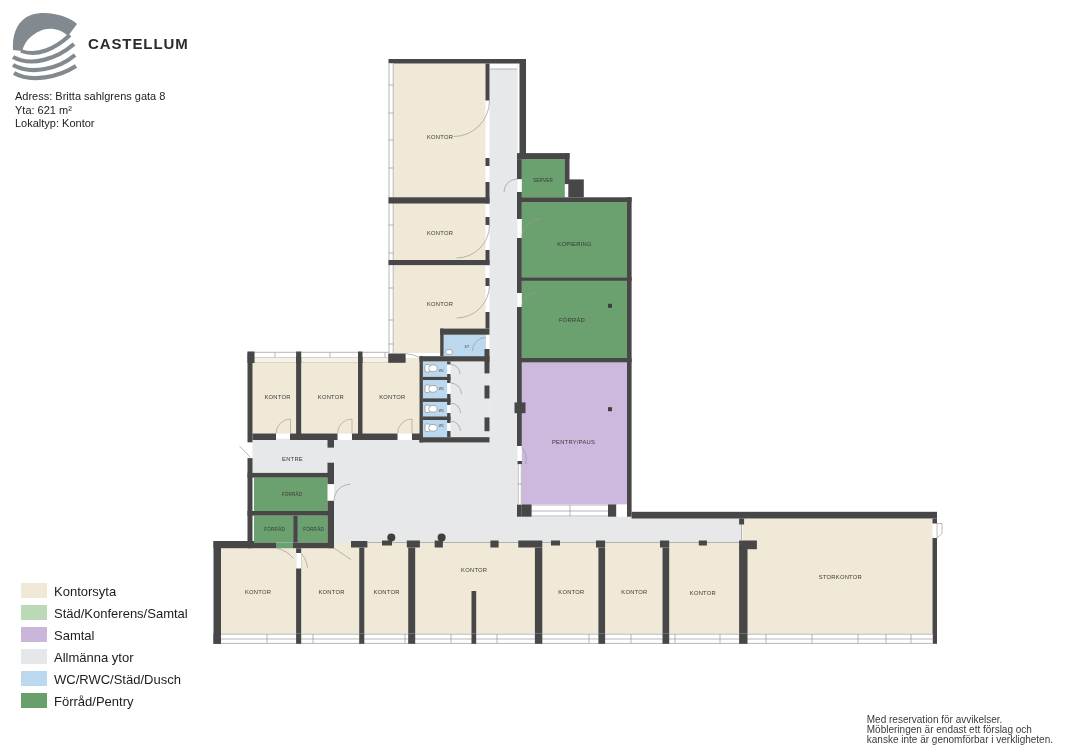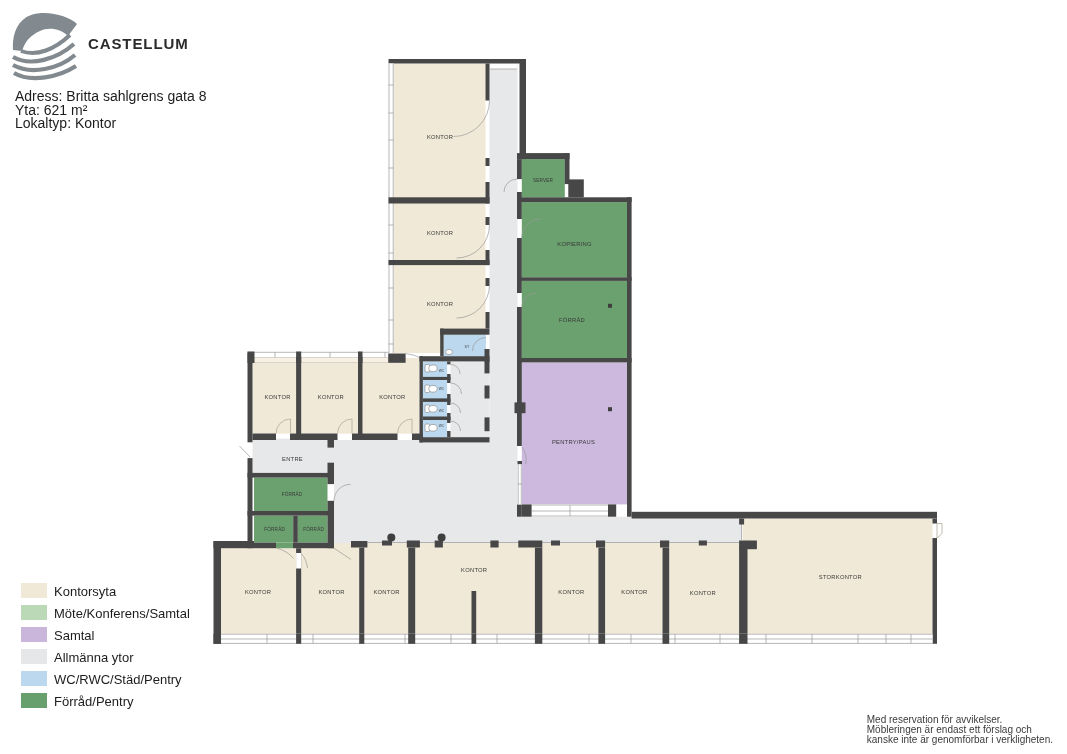--- a/index.html
+++ b/index.html
@@ -1,18 +1,18 @@
 <!DOCTYPE html>
 <html><head>
 <meta charset="utf-8">
 <style>
 html,body{margin:0;padding:0;background:#fff;width:1067px;height:754px;overflow:hidden;}
 body{font-family:"Liberation Sans",sans-serif;position:relative;}
 .hdr{position:absolute;left:88px;top:35px;font-size:15px;font-weight:bold;letter-spacing:0.9px;color:#2b2b2b;}
-.addr{position:absolute;left:15px;top:90px;font-size:14px;color:#1c1c1c;line-height:13.5px;}
+.addr{position:absolute;left:15px;top:90px;font-size:11px;color:#1c1c1c;line-height:13.5px;}
 .legend{position:absolute;left:21px;top:583px;}
 .lrow{height:22.1px;position:relative;}
 .lsw{position:absolute;left:0;top:0;width:26px;height:15px;}
 .ltx{position:absolute;left:33px;top:1px;font-size:13px;color:#1c1c1c;white-space:nowrap;}
 .foot{position:absolute;right:14px;top:715px;font-size:10px;color:#3a3a3a;line-height:10px;}
 </style>
 </head>
 <body>
 
 <div id="logo" style="position:absolute;left:11px;top:11px;width:67px;height:70px;">
@@ -31,33 +31,33 @@
 
 <div class="addr">Adress: Britta sahlgrens gata 8<br>Yta: 621 m²<br>Lokaltyp: Kontor</div>
 
 <div class="legend">
 <div class="lrow">
       <span class="lsw" style="background:#f1e9d7"></span>
       <span class="ltx">Kontorsyta</span>
     </div>
 <div class="lrow">
       <span class="lsw" style="background:#bcd9b7"></span>
-      <span class="ltx">Möte/Konferens/Samtal</span>
+      <span class="ltx">Städ/Konferens/Samtal</span>
     </div>
 <div class="lrow">
       <span class="lsw" style="background:#cab6db"></span>
       <span class="ltx">Samtal</span>
     </div>
 <div class="lrow">
       <span class="lsw" style="background:#e6e7e9"></span>
       <span class="ltx">Allmänna ytor</span>
     </div>
 <div class="lrow">
       <span class="lsw" style="background:#bcd8ee"></span>
-      <span class="ltx">WC/RWC/Städ/Pentry</span>
+      <span class="ltx">WC/RWC/Städ/Dusch</span>
     </div>
 <div class="lrow">
       <span class="lsw" style="background:#68a06d"></span>
       <span class="ltx">Förråd/Pentry</span>
     </div>
 </div>
 
 <div class="foot">Med reservation för avvikelser.<br>Möbleringen är endast ett förslag och<br>kanske inte är genomförbar i verkligheten.</div>
 
 <svg id="plan" style="position:absolute;left:0;top:0" width="1067" height="754" viewBox="0 0 1067 754">

